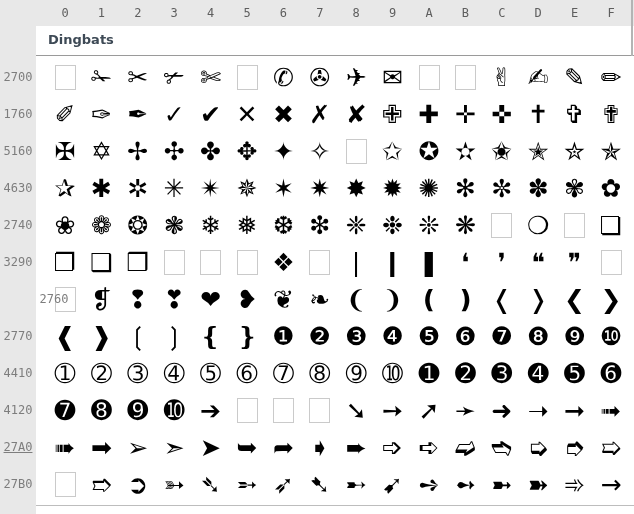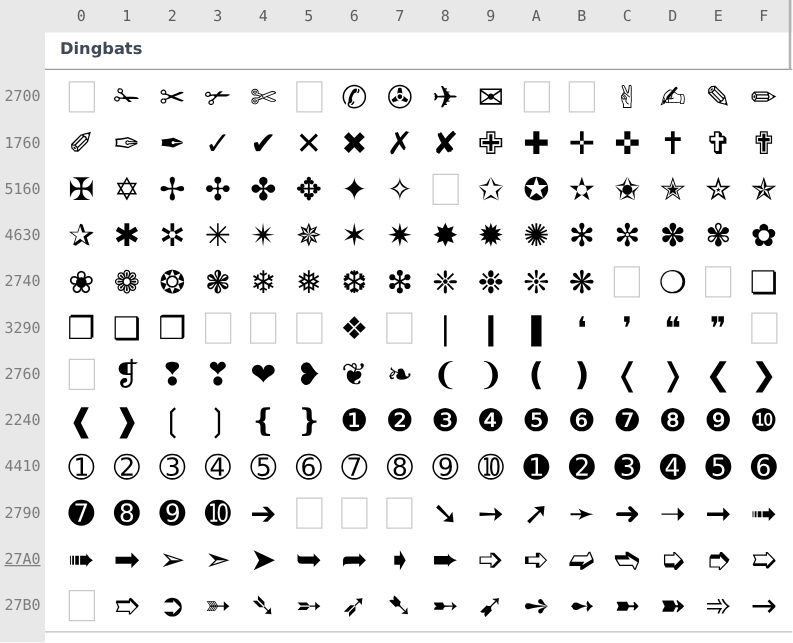--- a/index.html
+++ b/index.html
@@ -629,19 +629,19 @@
     <div class="col-head" style="left: 484.8px;">C</div>
     <div class="col-head" style="left: 521.2px;">D</div>
     <div class="col-head" style="left: 557.6px;">E</div>
     <div class="col-head" style="left: 594px;">F</div>
     <div class="row-label" style="top: 69px;">2700</div>
     <div class="row-label" style="top: 106px;">1760</div>
     <div class="row-label" style="top: 143px;">5160</div>
     <div class="row-label" style="top: 180px;">4630</div>
     <div class="row-label" style="top: 217px;">2740</div>
     <div class="row-label" style="top: 254px;">3290</div>
-    <div class="row-label" style="top: 291px;">2760</div>
-    <div class="row-label" style="top: 328px;">2240</div>
+    <div class="row-label" style="top: 291px; padding-left: 36px;">2760</div>
+    <div class="row-label" style="top: 328px;">2770</div>
     <div class="row-label" style="top: 365px;">4410</div>
-    <div class="row-label" style="top: 402px;">2790</div>
+    <div class="row-label" style="top: 402px;">4120</div>
     <div class="row-label" style="top: 439px; text-decoration: underline;">27A0</div>
     <div class="row-label" style="top: 476px;">27B0</div>
   </div>
 
 </body></html>

